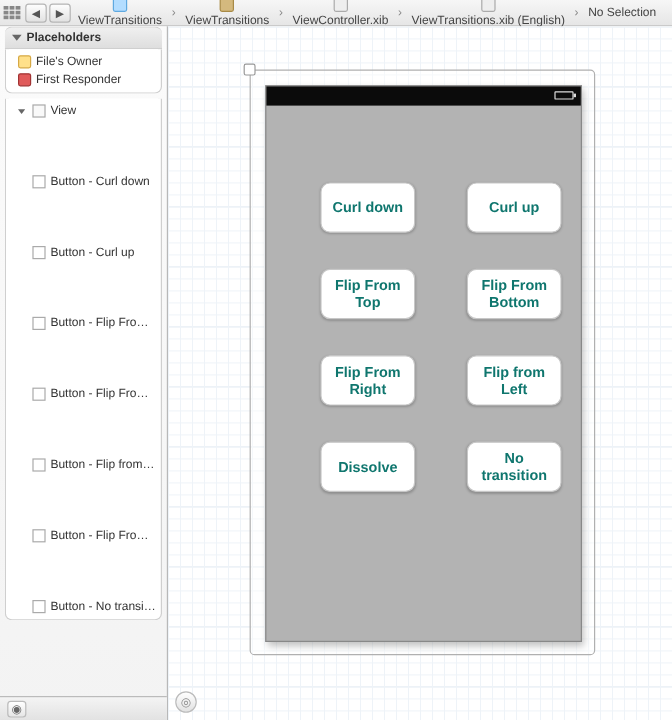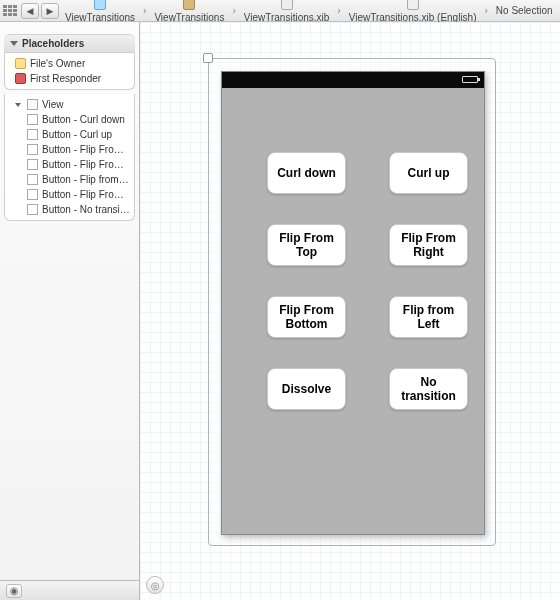--- a/index.html
+++ b/index.html
@@ -51,31 +51,31 @@
     background: linear-gradient(#f0f0f0,#dedede);
     border-top:1px solid #cfcfcf;
     border-bottom:1px solid #cfcfcf;
     padding:3px 6px;
     font-weight:bold;
     font-size:10px;
     display:flex;align-items:center;gap:4px;
     border-radius:6px 6px 0 0;
     margin:4px 4px 0 4px;
   }
-  .section-header.first { margin-top:12px; }
+  .section-header.first { margin-top:0; }
   .disclose { width:0;height:0;border-left:4px solid transparent;border-right:4px solid transparent;border-top:5px solid #666; }
   .section-body {
     margin:0 4px 4px 4px;
     background:#fff;
     border:1px solid #cfcfcf;border-top:none;
     border-radius:0 0 6px 6px;
     padding:3px 0;
   }
   .obj-row { padding:2px 4px 2px 10px; display:flex;align-items:flex-end;gap:4px;white-space:nowrap;overflow:hidden;text-overflow:ellipsis; }
-  .obj-row.indent { padding-left:22px; }
+  .obj-row.indent { padding-left:22px;margin-top:44px; }
   .obj-row .tri { width:0;height:0;border-top:3px solid transparent;border-bottom:3px solid transparent;border-left:4px solid #666;margin-right:2px; }
   .obj-row .tri.open { border-left:3px solid transparent;border-right:3px solid transparent;border-top:4px solid #666; }
   .obj-icon { width:11px;height:11px;border:1px solid #aaa;background:#fff;flex:0 0 auto; }
   .obj-icon.owner { background:#ffe08a;border-color:#d6a945;border-radius:2px; }
   .obj-icon.responder { background:#e05b5b;border-color:#a13333;border-radius:2px; }
   .obj-icon.view { background:#f9f9f9; }
   .obj-icon.button { background:#fff; }
   .obj-label { overflow:hidden;text-overflow:ellipsis; }
 
   .sidebar-bottom {
@@ -128,21 +128,21 @@
     grid-auto-rows: 42px;
     gap: 30px 14px;
   }
   .ios-btn {
     background:#fff;
     border:1px solid #c7c7c7;
     border-radius:8px;
     box-shadow: 0 1px 2px rgba(0,0,0,0.2);
     display:flex;align-items:center;justify-content:center;
     font-size:12px;font-weight:bold;
-    color:#000000;
+    color:#0f766e;
     text-align:center;
     padding:0 4px;
     margin-left:29px;
   }
 
   .dock-btn {
     position:absolute;left:6px;bottom:6px;width:18px;height:18px;border:1px solid #bbb;border-radius:9px;background:linear-gradient(#fff,#e2e2e2);display:flex;align-items:center;justify-content:center;color:#888;font-size:10px;
   }
 </style>
 </head>
@@ -168,21 +168,21 @@
     <span>ViewTransitions</span>
   </div>
   <span class="crumb-sep"></span>
   <div class="crumb">
     <span class="crumb-icon ci-folder"></span>
     <span>ViewTransitions</span>
   </div>
   <span class="crumb-sep"></span>
   <div class="crumb">
     <span class="crumb-icon ci-xib"></span>
-    <span>ViewTransitions.xib</span>
+    <span>ViewController.xib</span>
   </div>
   <span class="crumb-sep"></span>
   <div class="crumb">
     <span class="crumb-icon ci-xib"></span>
     <span>ViewTransitions.xib (English)</span>
   </div>
   <span class="crumb-sep"></span>
   <div class="crumb">
     <span>No Selection</span>
   </div>
@@ -261,26 +261,26 @@
           <div class="ios-btn">
               <span>Curl down</span>
             </div>
           <div class="ios-btn">
               <span>Curl up</span>
             </div>
           <div class="ios-btn">
               <span>Flip From Top</span>
             </div>
           <div class="ios-btn">
+              <span>Flip From Bottom</span>
+            </div>
+          <div class="ios-btn">
               <span>Flip From Right</span>
             </div>
           <div class="ios-btn">
-              <span>Flip From Bottom</span>
-            </div>
-          <div class="ios-btn">
               <span>Flip from Left</span>
             </div>
           <div class="ios-btn">
               <span>Dissolve</span>
             </div>
           <div class="ios-btn">
               <span>No transition</span>
             </div>
         </div>
       </div>

